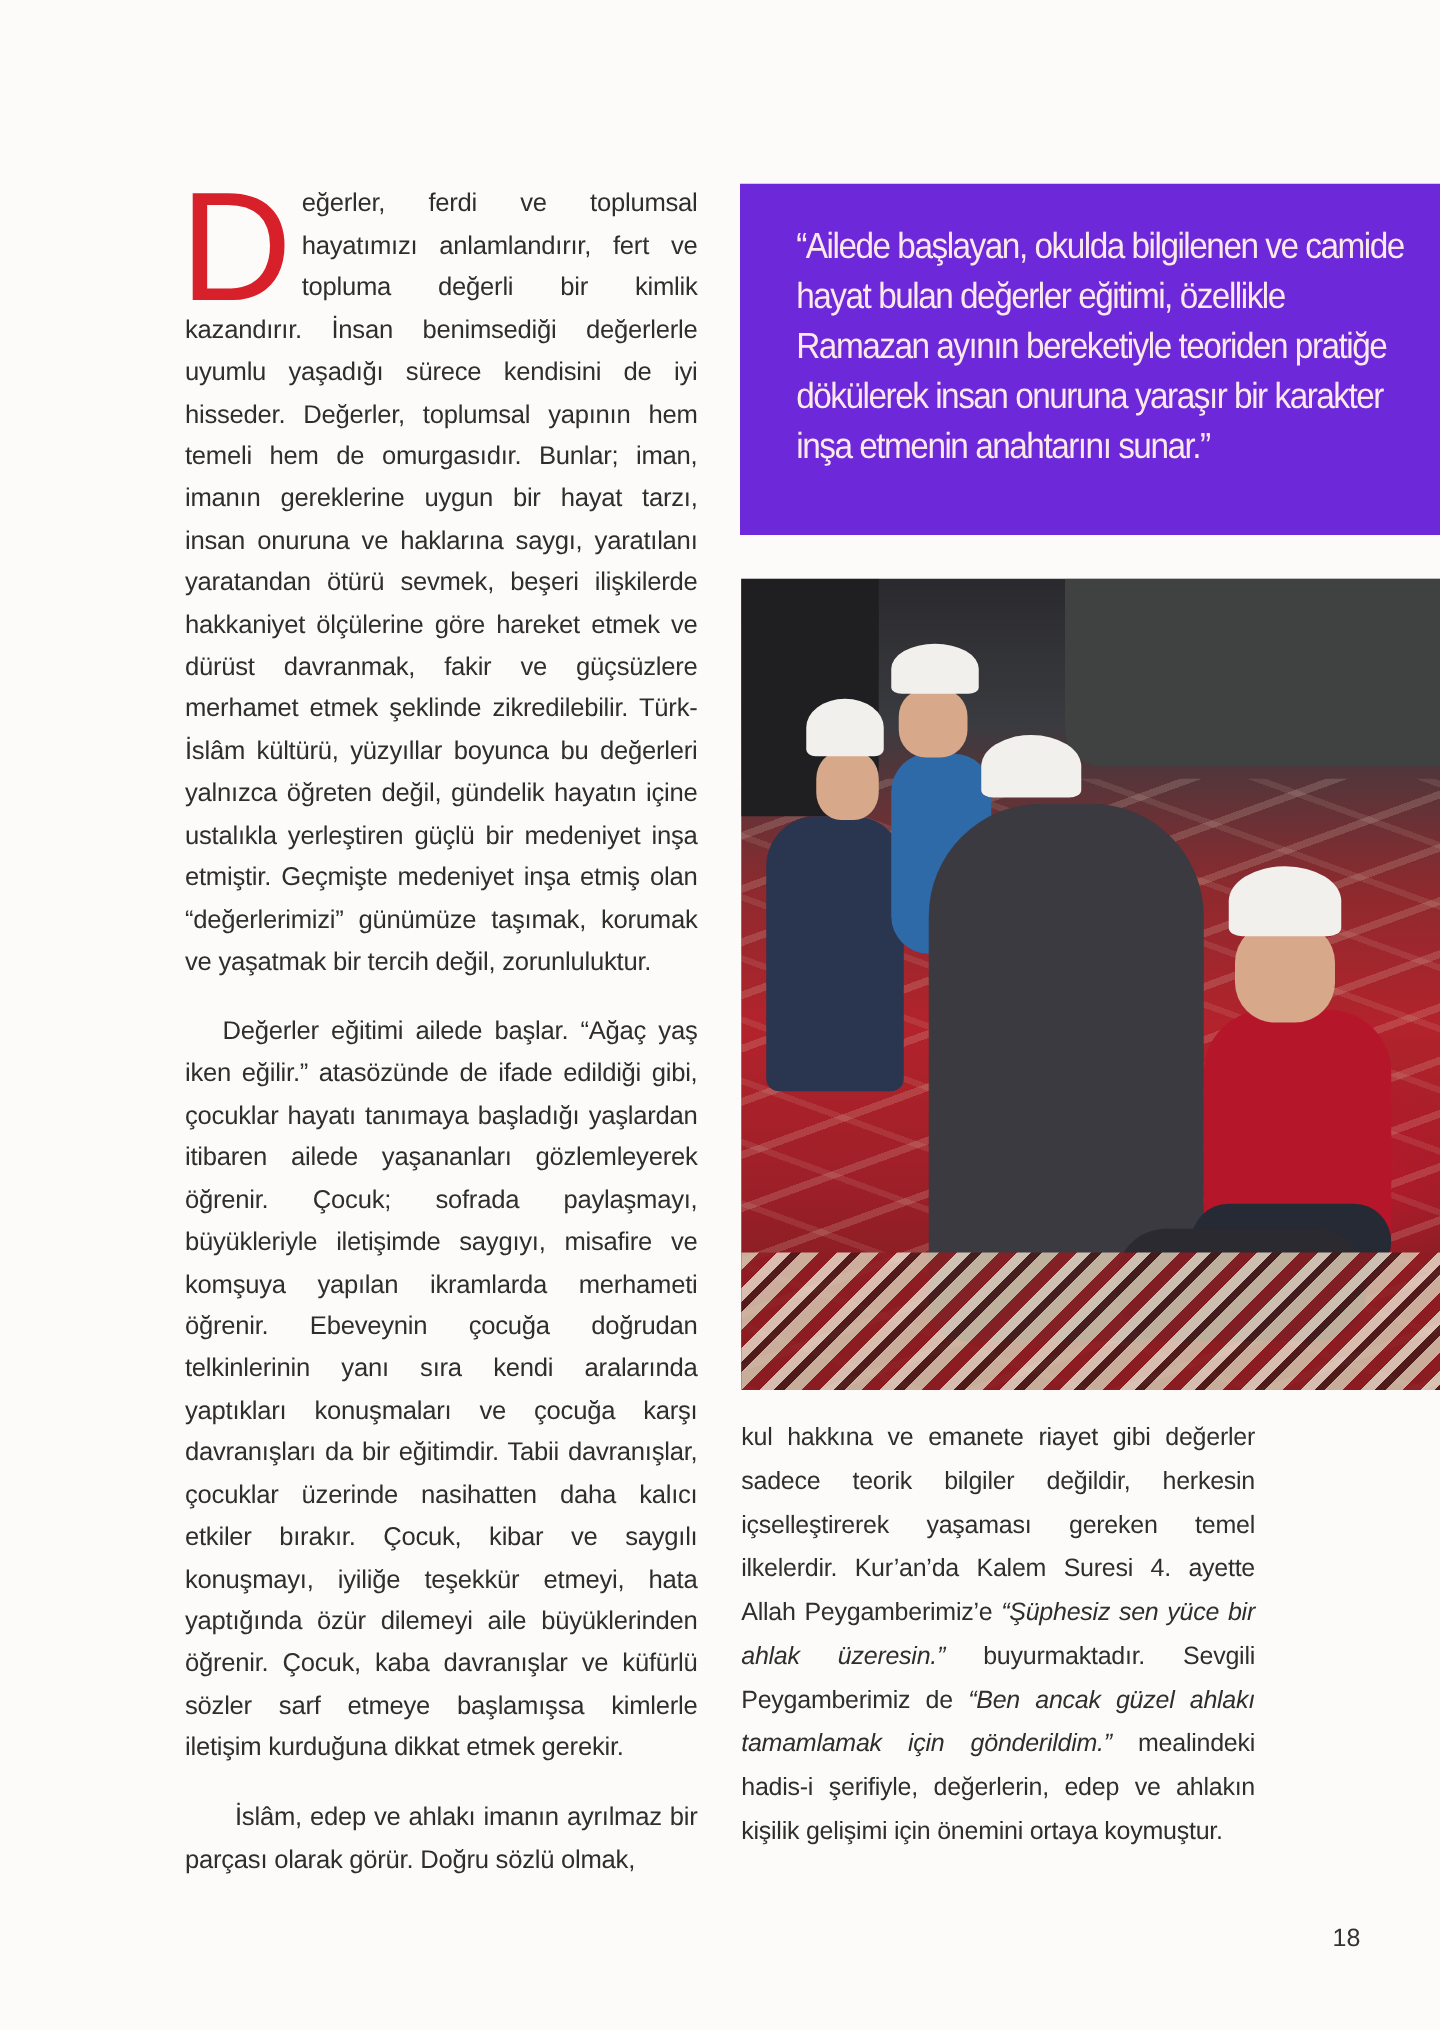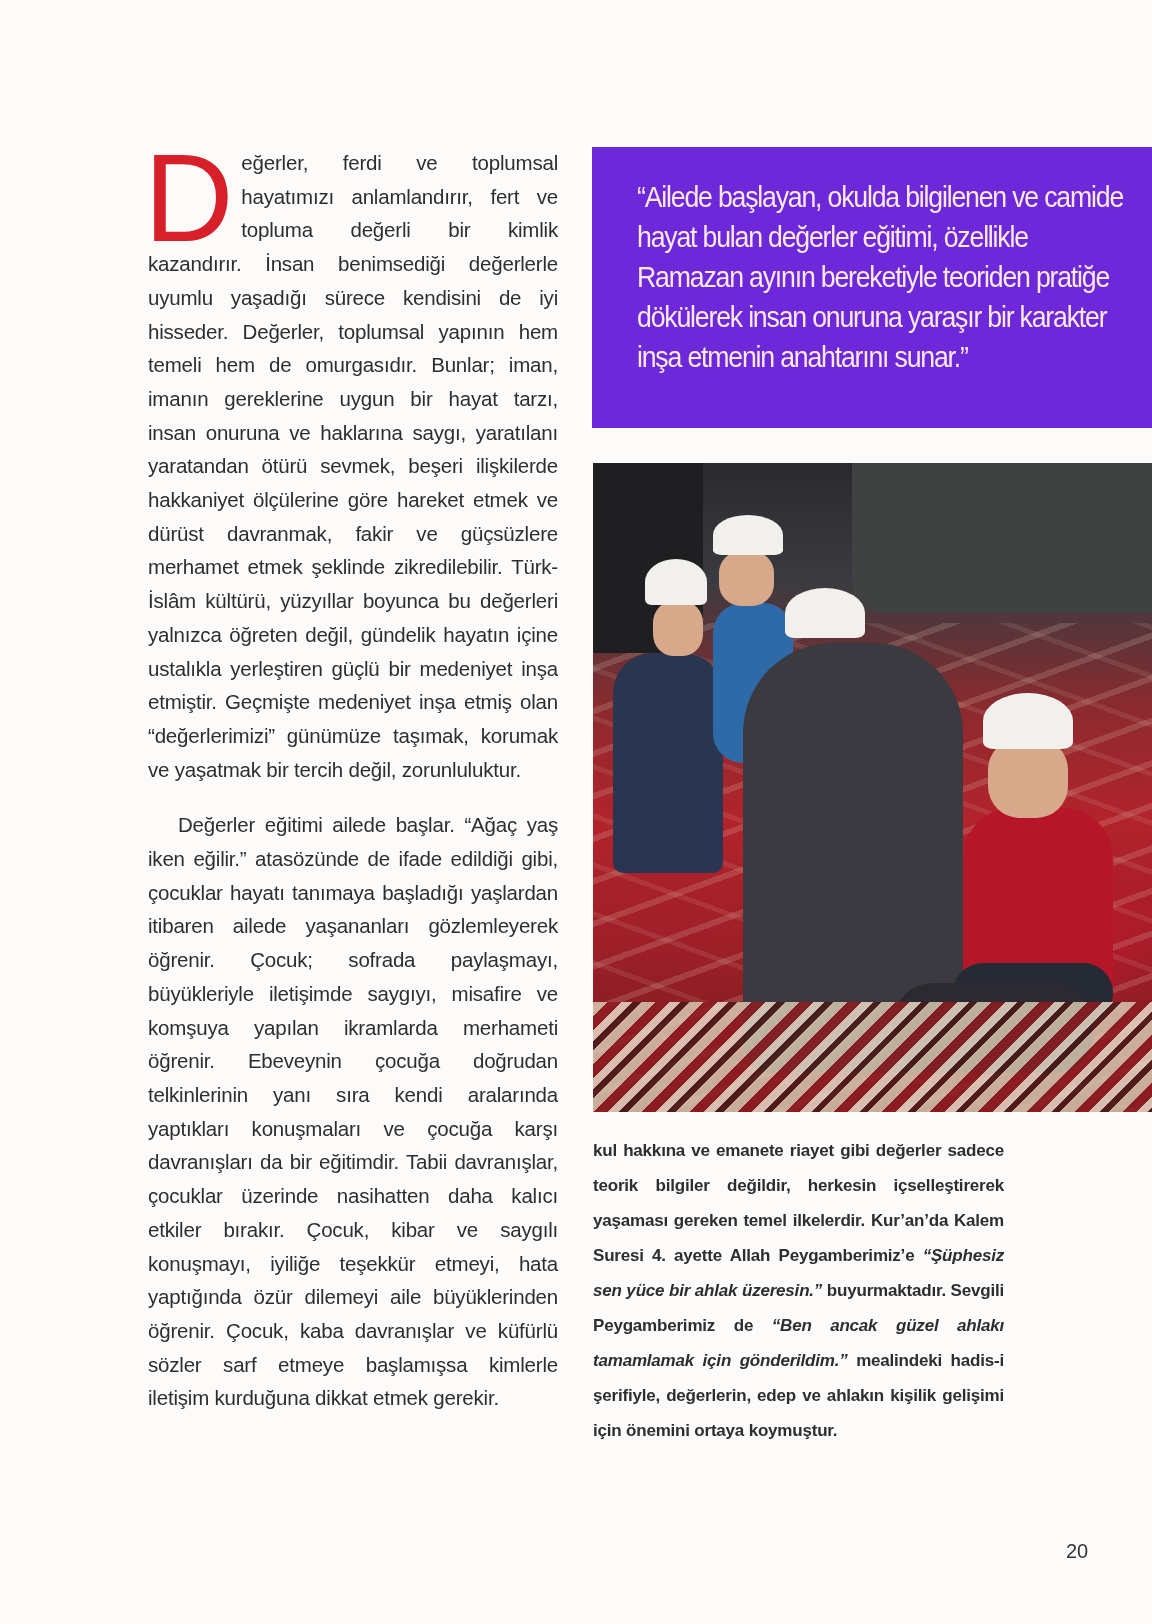--- a/index.html
+++ b/index.html
@@ -69,35 +69,36 @@
     .photo .face.f1 { left: 60px; top: 138px; width: 50px; height: 55px; }
     .photo .face.f2 { left: 126px; top: 88px; width: 55px; height: 55px; }
     .photo .face.f3 { left: 395px; top: 275px; width: 80px; height: 80px; }
     .photo .boy-blue { position: absolute; left: 20px; top: 190px; width: 110px; height: 220px; background: #2a3550; border-radius: 40px 40px 10px 10px; }
     .photo .boy-blue2 { position: absolute; left: 120px; top: 140px; width: 80px; height: 160px; background: #2f6aa8; border-radius: 30px; }
     .photo .boy-red { position: absolute; left: 370px; top: 345px; width: 150px; height: 200px; background: #b5162a; border-radius: 50px 50px 20px 20px; }
     .photo .boy-red-pants { position: absolute; left: 360px; top: 500px; width: 160px; height: 60px; background: #262a34; border-radius: 30px; }
 
     .col-right {
       position: absolute; left: 593px; top: 1133px; width: 411px;
-      font-size: 17px; line-height: 35px; font-weight: 700; letter-spacing: -0.2px;
+      font-size: 20px; line-height: 35px; font-weight: 400; letter-spacing: -0.2px;
       text-align: justify; color: #2e2e2e;
     }
     .col-right em { font-style: italic; }
 
     .page-number {
       position: absolute; left: 1066px; top: 1540px; font-size: 20px; color: #333;
     }
   </style>
 </head>
 <body>
 
 <div class="col-left">
   <p><span class="dropcap">D</span><span>eğerler, ferdi ve toplumsal hayatımızı anlamlandırır, fert ve topluma değerli bir kimlik kazandırır. İnsan benimsediği değerlerle uyumlu yaşadığı sürece kendisini de iyi hisseder. Değerler, toplumsal yapının hem temeli hem de omurgasıdır. Bunlar; iman, imanın gereklerine uygun bir hayat tarzı, insan onuruna ve haklarına saygı, yaratılanı yaratandan ötürü sevmek, beşeri ilişkilerde hakkaniyet ölçülerine göre hareket etmek ve dürüst davranmak, fakir ve güçsüzlere merhamet etmek şeklinde zikredilebilir. Türk-İslâm kültürü, yüzyıllar boyunca bu değerleri yalnızca öğreten değil, gündelik hayatın içine ustalıkla yerleştiren güçlü bir medeniyet inşa etmiştir. Geçmişte medeniyet inşa etmiş olan “değerlerimizi” günümüze taşımak, korumak ve yaşatmak bir tercih değil, zorunluluktur.</span></p>
   <p class="indent">Değerler eğitimi ailede başlar. “Ağaç yaş iken eğilir.” atasözünde de ifade edildiği gibi, çocuklar hayatı tanımaya başladığı yaşlardan itibaren ailede yaşananları gözlemleyerek öğrenir. Çocuk; sofrada paylaşmayı, büyükleriyle iletişimde saygıyı, misafire ve komşuya yapılan ikramlarda merhameti öğrenir. Ebeveynin çocuğa doğrudan telkinlerinin yanı sıra kendi aralarında yaptıkları konuşmaları ve çocuğa karşı davranışları da bir eğitimdir. Tabii davranışlar, çocuklar üzerinde nasihatten daha kalıcı etkiler bırakır. Çocuk, kibar ve saygılı konuşmayı, iyiliğe teşekkür etmeyi, hata yaptığında özür dilemeyi aile büyüklerinden öğrenir. Çocuk, kaba davranışlar ve küfürlü sözler sarf etmeye başlamışsa kimlerle iletişim kurduğuna dikkat etmek gerekir.</p>
+  <p class="indent2">İslâm, edep ve ahlakı imanın ayrılmaz bir parçası olarak görür. Doğru sözlü olmak,</p>
 </div>
 
 <div class="quote-box">
   <div class="quote-text">“Ailede başlayan, okulda bilgilenen ve camide hayat bulan değerler eğitimi, özellikle Ramazan ayının bereketiyle teoriden pratiğe dökülerek insan onuruna yaraşır bir karakter inşa etmenin anahtarını sunar.”</div>
 </div>
 
 <div class="photo" title="Children wearing white prayer caps sitting with a man on a red patterned carpet in a mosque">
   <div class="rug-pattern"></div>
   <div class="dark-figure-left"></div>
   <div class="dark-figure-right"></div>
@@ -114,13 +115,13 @@
   <div class="face f3"></div>
   <div class="cap c4"></div>
   <div class="man-legs"></div>
   <div class="rug-bottom"></div>
 </div>
 
 <div class="col-right">
   <p><span>kul hakkına ve emanete riayet gibi değerler sadece teorik bilgiler değildir, herkesin içselleştirerek yaşaması gereken temel ilkelerdir. Kur’an’da Kalem Suresi 4. ayette Allah Peygamberimiz’e </span><em>“Şüphesiz sen yüce bir ahlak üzeresin.”</em><span> buyurmaktadır. Sevgili Peygamberimiz de </span><em>“Ben ancak güzel ahlakı tamamlamak için gönderildim.”</em><span> mealindeki hadis-i şerifiyle, değerlerin, edep ve ahlakın kişilik gelişimi için önemini ortaya koymuştur.</span></p>
 </div>
 
-<div class="page-number">20</div>
+<div class="page-number">18</div>
 
 </body></html>

